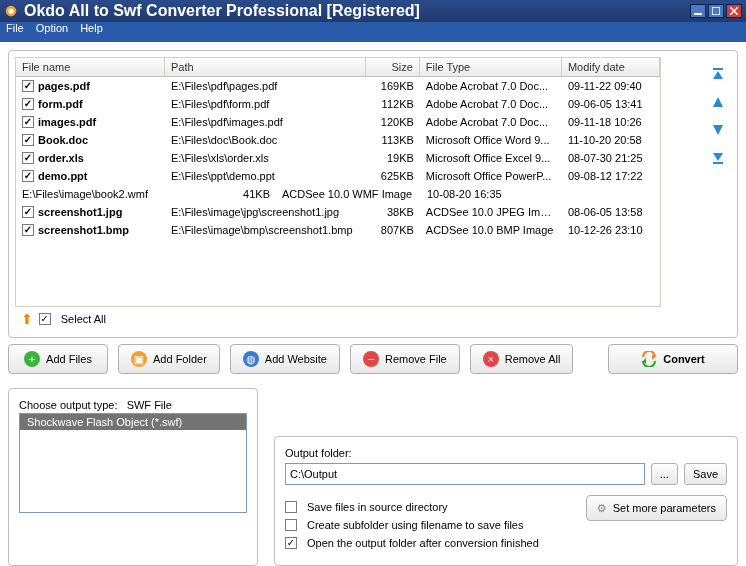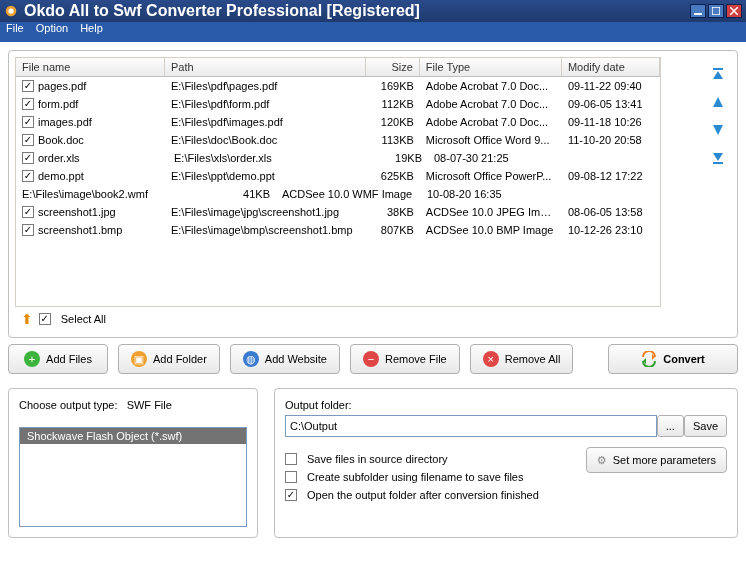--- a/index.html
+++ b/index.html
@@ -23,21 +23,21 @@
 .table { flex: 1; border: 1px solid #d4d0c8; background: #fff; overflow: hidden; }
 .thead { display: flex; background: linear-gradient(#fdfdfd, #ebebeb); border-bottom: 1px solid #c0c0c0; }
 .th { padding: 3px 6px; border-right: 1px solid #d4d0c8; color: #333; font-size: 11px; }
 .th-name { width: 152px; }
 .th-path { width: 205px; }
 .th-size { width: 55px; text-align: right; }
 .th-type { width: 145px; }
 .th-date { width: 100px; }
 .tbody .tr { display: flex; height: 18px; align-items: center; }
 .td { padding: 0 6px; overflow: hidden; white-space: nowrap; text-overflow: ellipsis; color: #000; }
-.td-name { width: 152px; display: flex; align-items: center; }
+.td-name { width: 152px; display: flex; align-items: center; font-weight: bold; }
 .td-path { width: 205px; }
 .td-size { width: 55px; text-align: right; }
 .td-type { width: 145px; }
 .td-date { width: 100px; }
 .chk { width: 12px; height: 12px; border: 1px solid #7a7a7a; margin-right: 4px; display: inline-flex; align-items: center; justify-content: center; background: #fff; }
 .chk.checked::after { content: "✓"; font-size: 10px; line-height: 10px; color: #000; }
 
 .side-arrows { width: 26px; display: flex; flex-direction: column; align-items: center; padding-top: 8px; gap: 10px; }
 .arrow-btn { width: 18px; height: 18px; display: flex; align-items: center; justify-content: center; cursor: pointer; }
 
@@ -48,26 +48,26 @@
 .btn { height: 30px; background: linear-gradient(#fdfdfd, #e8e8e8); border: 1px solid #b0b0b0; border-radius: 4px; display: flex; align-items: center; justify-content: center; gap: 6px; cursor: pointer; padding: 0 12px; min-width: 100px; }
 .btn .ico { width: 16px; height: 16px; border-radius: 50%; display: flex; align-items: center; justify-content: center; font-size: 11px; }
 .btn-convert { min-width: 130px; font-weight: bold; }
 .ico-green { background: #3cb43c; color: #fff; }
 .ico-orange { background: #f0a030; color: #fff; }
 .ico-blue { background: #3a7ad0; color: #fff; }
 .ico-red { background: #e04848; color: #fff; }
 
 .bottom { display: flex; gap: 16px; margin-top: 8px; }
 .out-type { flex: 0 0 250px; border: 1px solid #c0c0c0; border-radius: 4px; padding: 10px; }
-.out-type .label-row { margin-bottom: 16px; color: #000; }
+.out-type .label-row { margin-bottom: 2px; color: #000; }
 .listbox { border: 1px solid #7a9ac0; height: 100px; background: #fff; }
 .listbox .sel { background: #737373; color: #fff; padding: 2px 7px; }
 
-.out-folder { flex: 1; border: 1px solid #c0c0c0; border-radius: 4px; padding: 10px; }
-.of-row { display: flex; align-items: flex-start; margin-bottom: 10px; }
+.out-folder { flex: 1; border: 1px solid #c0c0c0; border-radius: 4px; padding: 10px; margin-top: 48px; }
+.of-row { display: flex; align-items: flex-start; gap: 6px; margin-bottom: 10px; }
 .of-input { flex: 1; height: 22px; border: 1px solid #7a9ac0; padding: 2px 4px; background: #fff; }
 .sm-btn { height: 22px; border: 1px solid #b0b0b0; border-radius: 3px; background: linear-gradient(#fdfdfd,#e8e8e8); padding: 0 8px; cursor: pointer; }
 .opt-row { display: flex; align-items: center; gap: 6px; margin: 6px 0; }
 .param-btn { float: right; height: 26px; border: 1px solid #b0b0b0; border-radius: 4px; background: linear-gradient(#fdfdfd,#e8e8e8); padding: 0 10px; cursor: pointer; display: flex; align-items: center; gap: 6px; }
 .options-block { display: flex; gap: 32px; }
 .options-left { flex: 1; }
 .gear { color: #888; }
 .convert-ico { width:16px; height:16px; }
 </style>
 </head>
@@ -155,20 +155,21 @@
               <div class="td td-type">Microsoft Office Word 9...</div>
               <div class="td td-date">11-10-20 20:58</div>
             </div>
             <div class="tr">
               <div class="td td-name">
                 <span class="chk checked"></span>
                 <span>order.xls</span>
               </div>
               <div class="td td-path">E:\Files\xls\order.xls</div>
               <div class="td td-size">19KB</div>
+              <div class="td td-type">Microsoft Office Excel 9...</div>
               <div class="td td-date">08-07-30 21:25</div>
             </div>
             <div class="tr">
               <div class="td td-name">
                 <span class="chk checked"></span>
                 <span>demo.ppt</span>
               </div>
               <div class="td td-path">E:\Files\ppt\demo.ppt</div>
               <div class="td td-size">625KB</div>
               <div class="td td-type">Microsoft Office PowerP...</div>

